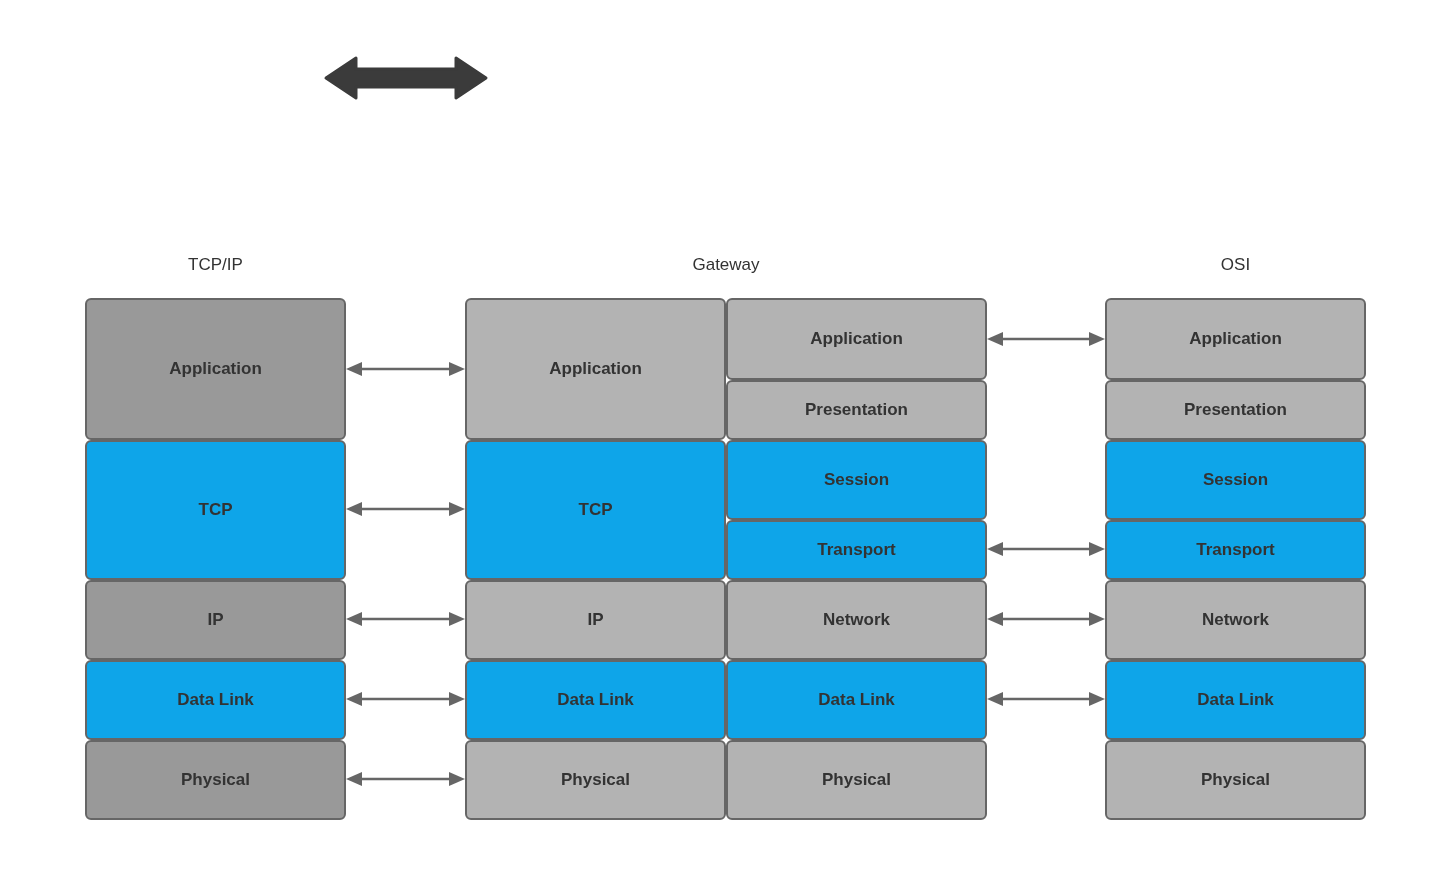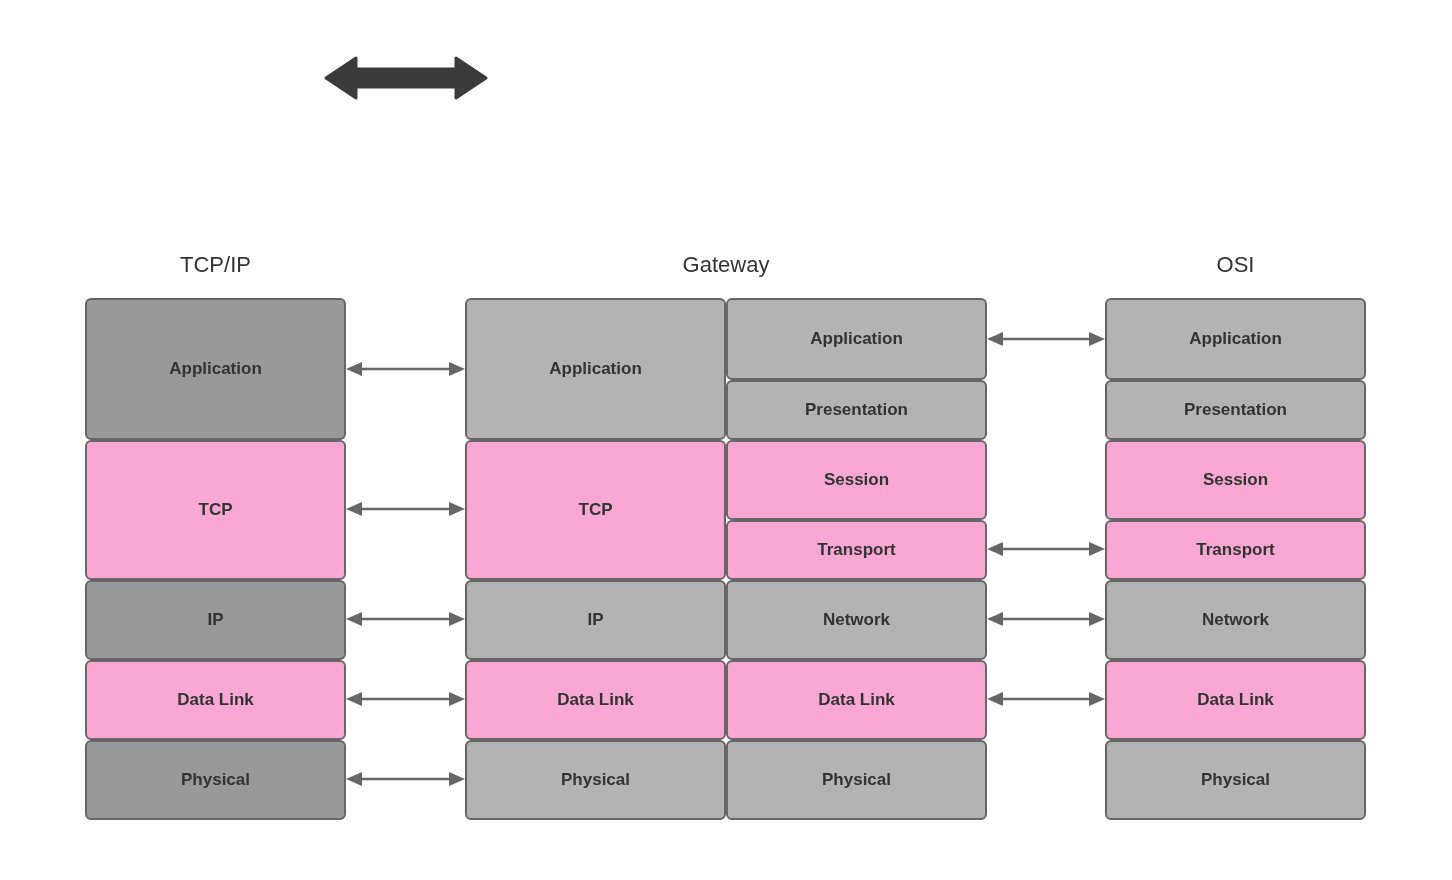--- a/index.html
+++ b/index.html
@@ -21,21 +21,21 @@
   .canvas {
     position: absolute;
     left: 0; top: 0;
     width: 1452px;
     height: 880px;
   }
 
   
   .col-title {
     position: absolute;
-    font-size: 22px;
+    font-size: 17px;
     color: #333333;
     text-align: center;
     white-space: nowrap;
     line-height: 20px;
   }
 
   
   .cell {
     position: absolute;
     box-sizing: border-box;
@@ -46,21 +46,21 @@
     justify-content: center;
     font-size: 17px;
     line-height: 20px;
     color: #333333;
     text-align: center;
     white-space: nowrap;
     font-weight: bold;
   }
   .cell.dark  { background: #999999; }
   .cell.light { background: #b3b3b3; }
-  .cell.white { background: #f9a8d4; }
+  .cell.white { background: #0ea5e9; }
 
   
   .connector {
     position: absolute;
     height: 24px;
   }
   .connector svg { display: block; }
 
   
   .big-arrow {

